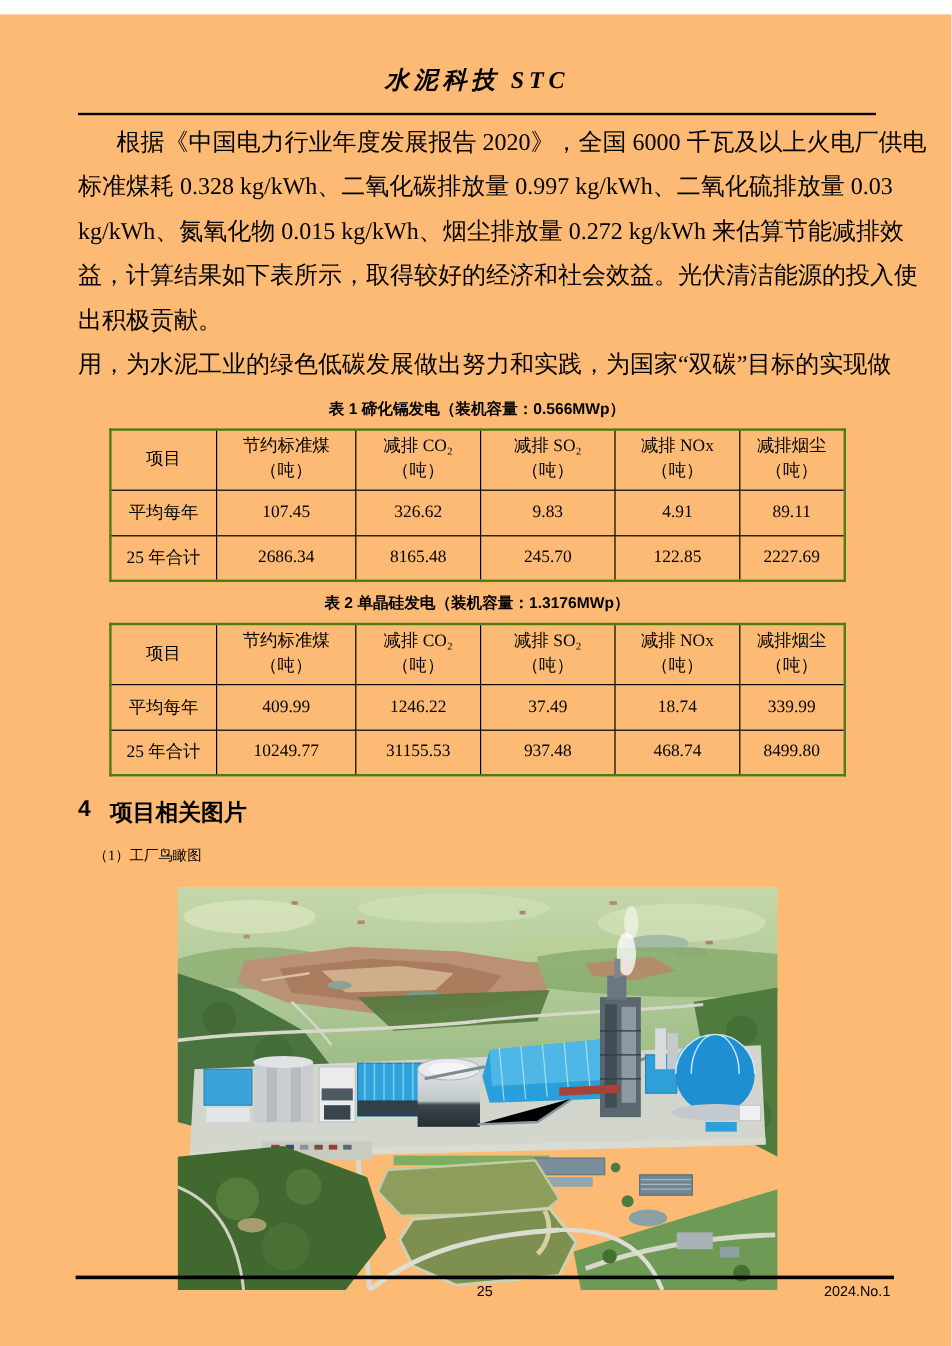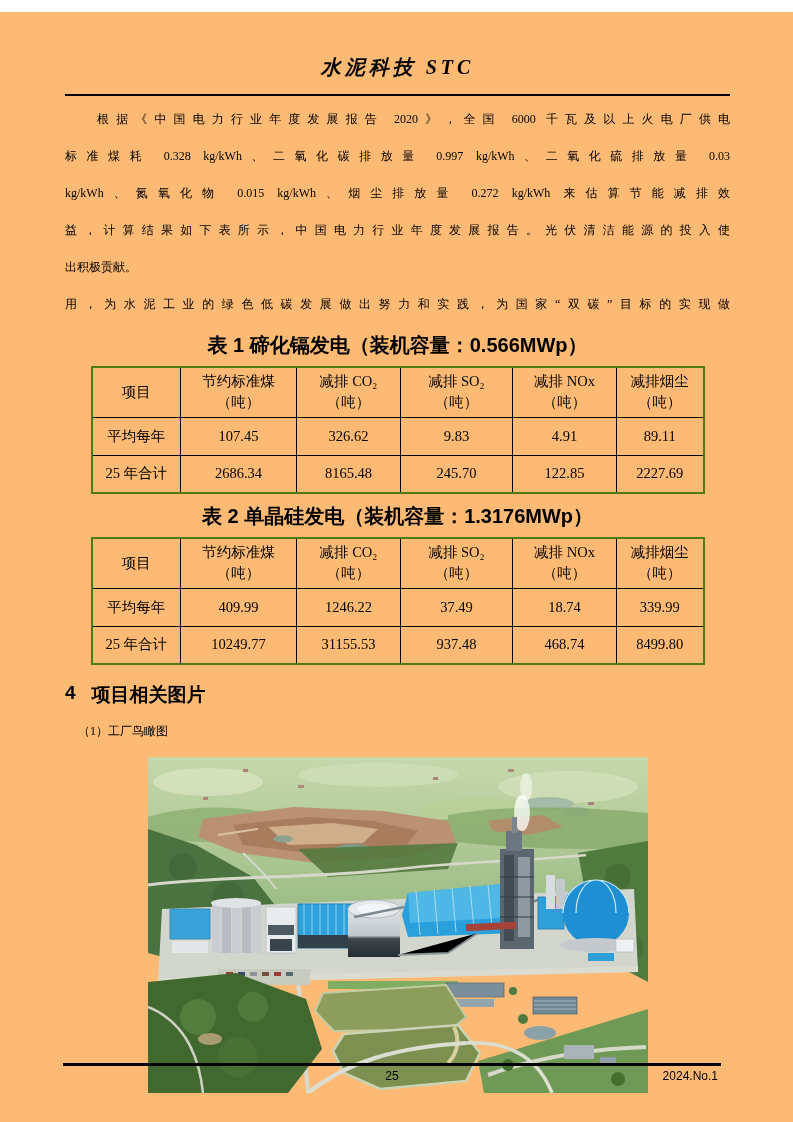--- a/index.html
+++ b/index.html
@@ -20,33 +20,33 @@
     font-size:20px;
     font-weight:bold;
     font-style:italic;
     letter-spacing:4px;
     height:30px;line-height:30px;
   }
   .header-rule{border-top:2px solid #000;margin-top:12px;}
   
   .body-par{margin-top:5px;}
   .par-line{
-    font-size:12px;
+    font-size:20px;
     height:37px;line-height:37px;
     text-align:justify;
     text-align-last:justify;
     white-space:nowrap;
   }
   .par-line.first{text-indent:32px;}
   .par-line.last{text-align-last:left;white-space:normal;}
   
   .tbl-caption{
     font-family:"Liberation Sans","DejaVu Sans",sans-serif;
     font-weight:bold;
-    font-size:20px;
+    font-size:13px;
     text-align:center;
     margin-top:9px;
     margin-bottom:7px;
   }
   table.data-tbl{
     border-collapse:collapse;
     table-layout:fixed;
     width:612px;
     margin:0 auto;
     border:2px solid #4d7c0f;
@@ -74,21 +74,21 @@
   }
   .sub-item{
     margin-top:15px;
     font-size:12px;
     padding-left:13px;
   }
   
   .figure-wrap{margin:17px 0 0 83px;width:500px;height:336px;}
   .figure-wrap svg{display:block;}
   
-  .footer{position:absolute;left:63px;right:72px;top:1051px;}
+  .footer{position:absolute;left:63px;right:48px;top:1051px;}
   .footer-rule{border-top:3px solid #000;}
   .footer-row{
     position:relative;
     margin-top:3px;
     height:16px;
     font-family:"Liberation Sans","DejaVu Sans",sans-serif;
     font-size:12px;
   }
   .footer-page{position:absolute;left:0;right:0;text-align:center;}
   .footer-issue{position:absolute;right:3px;top:0;}
@@ -98,21 +98,21 @@
 
 <div class="page">
 
   <div class="journal-title">水泥科技 STC</div>
   <div class="header-rule"></div>
 
   <div class="body-par">
     <div class="par-line first">根据《中国电力行业年度发展报告 2020》，全国 6000 千瓦及以上火电厂供电</div>
     <div class="par-line">标准煤耗 0.328 kg/kWh、二氧化碳排放量 0.997 kg/kWh、二氧化硫排放量 0.03</div>
     <div class="par-line">kg/kWh、氮氧化物 0.015 kg/kWh、烟尘排放量 0.272 kg/kWh 来估算节能减排效</div>
-    <div class="par-line">益，计算结果如下表所示，中国电力行业年度发展报告。光伏清洁能源的投入使</div>
+    <div class="par-line">益，计算结果如下表所示，取得较好的经济和社会效益。光伏清洁能源的投入使</div>
     <div class="par-line last">出积极贡献。</div>
     <div class="par-line">用，为水泥工业的绿色低碳发展做出努力和实践，为国家“双碳”目标的实现做</div>
   </div>
 
   <div class="tbl-caption">表 1 碲化镉发电（装机容量：0.566MWp）</div>
   <table class="data-tbl">
     <colgroup>
       <col style="width:89px">
         <col style="width:116px">
         <col style="width:104px">

